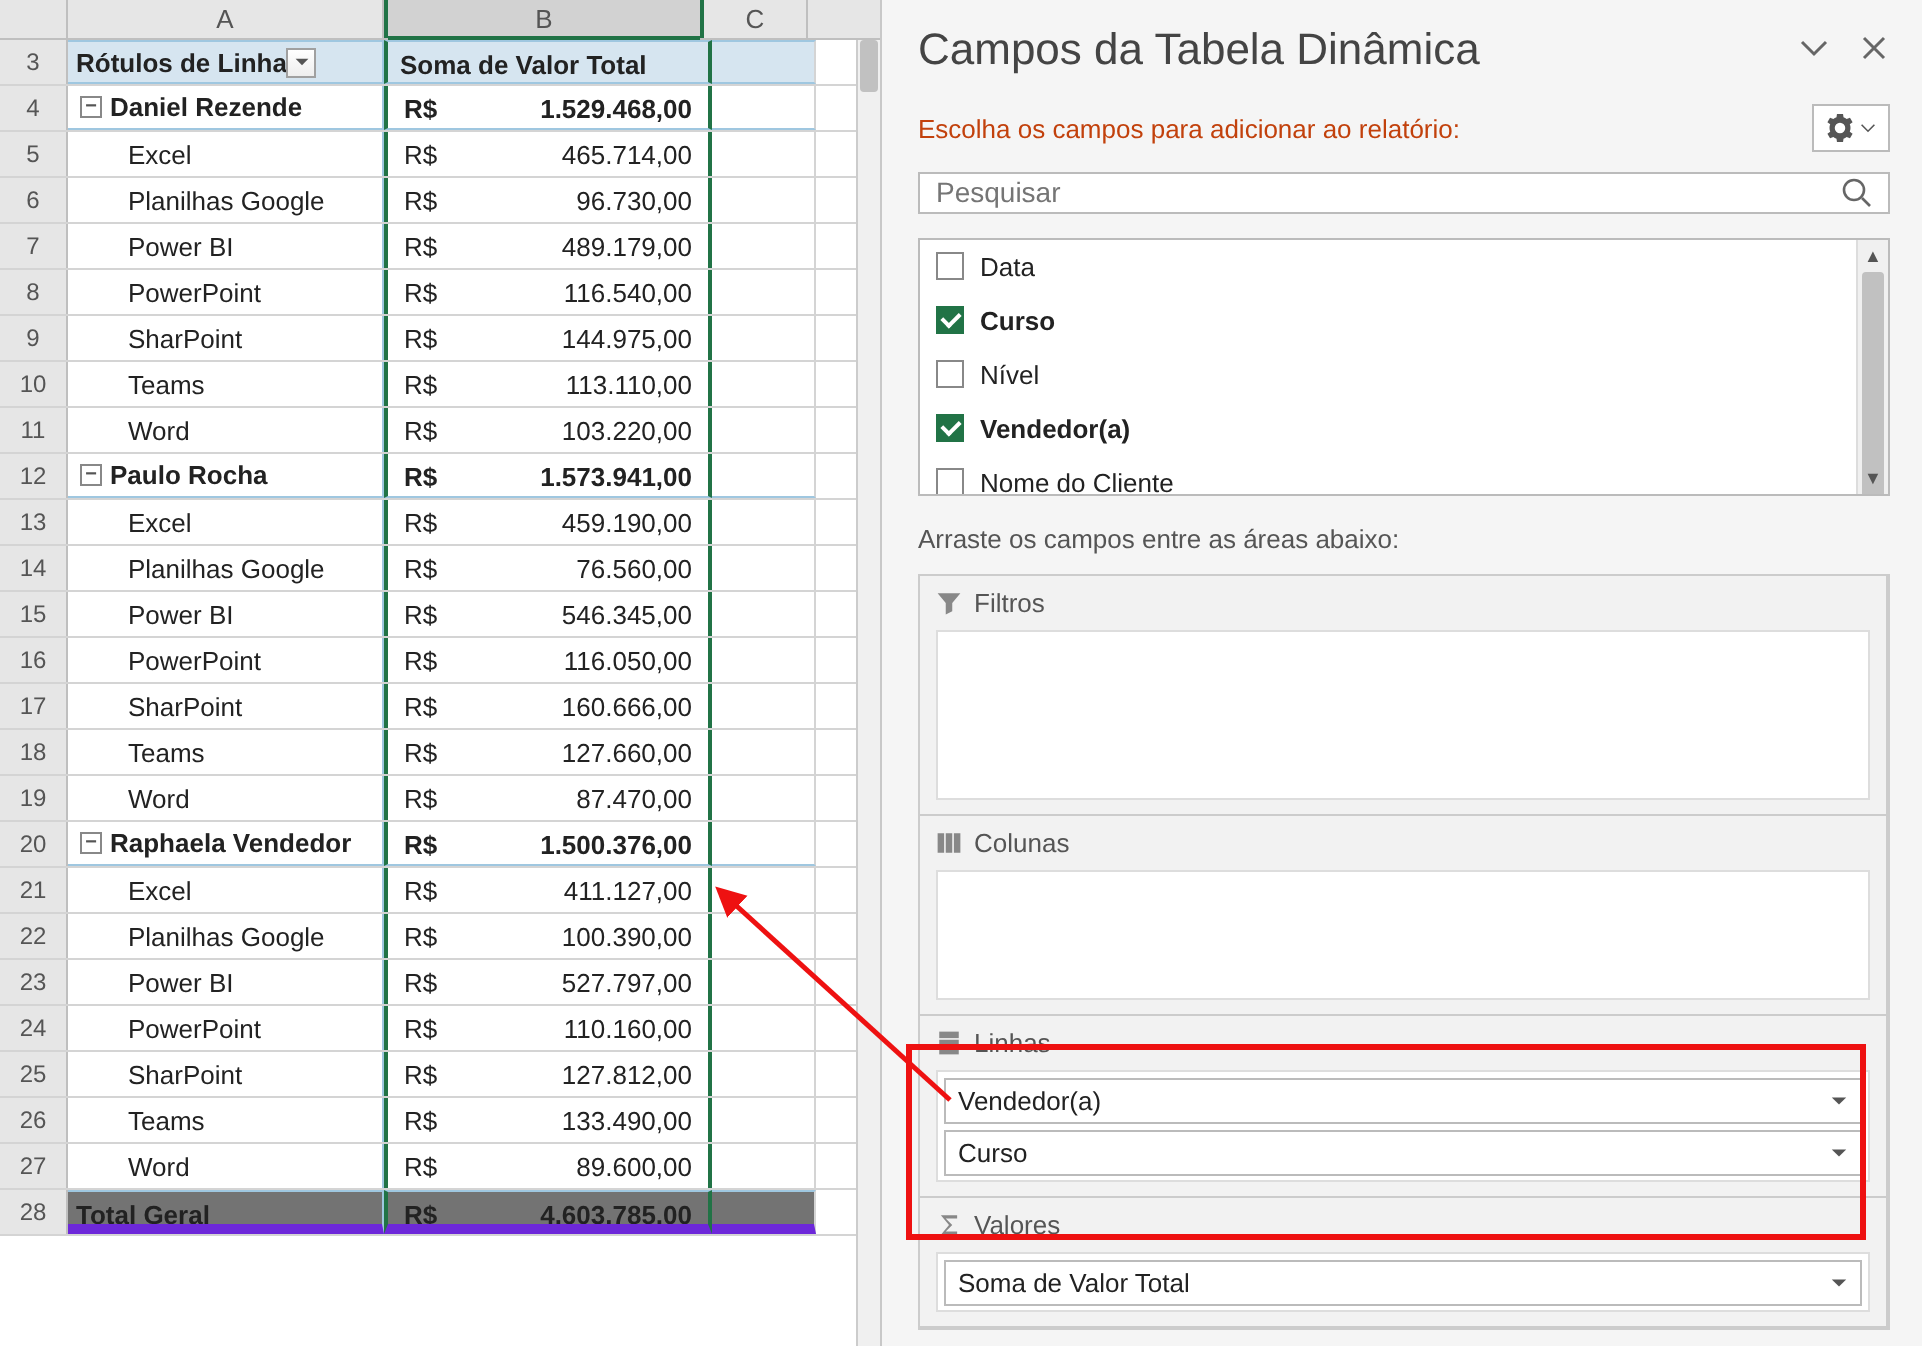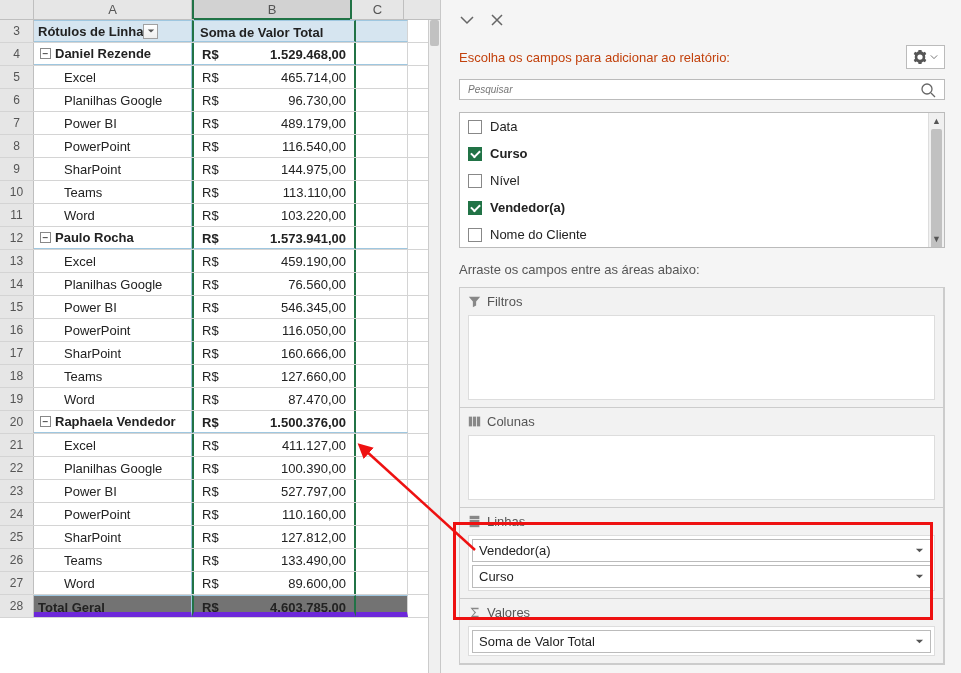--- a/index.html
+++ b/index.html
@@ -38,21 +38,21 @@
 .pane { flex: 1; background: #f5f5f5; border-left: 1px solid #c8c8c8; padding: 12px 16px 8px 18px; display:flex; flex-direction:column; position: relative; }
 .pane-header { display:flex; align-items:center; justify-content:space-between; margin-bottom: 14px; }
 .pane-title { font-size: 22px; font-weight: 400; color: #444; }
 .pane-header-icons { display:flex; gap:14px; align-items:center; }
 .pane-header-icons svg { width:16px; height:16px; stroke:#666; fill:none; stroke-width:1.5; }
 .pane-sub { display:flex; align-items:center; justify-content:space-between; margin-bottom: 10px; }
 .pane-sub-text { color:#c2410c; }
 .gear-btn { border:1px solid #bbb; background:#fff; padding:4px 6px; display:flex; align-items:center; gap:3px; }
 .gear-btn svg { width:14px; height:14px; fill:#555; }
 .search-box { border:1px solid #bbb; background:#fff; height:30px; display:flex; align-items:center; padding:0 8px; margin-bottom:12px; }
-.search-box input { border:none; outline:none; flex:1; font-size:10px; font-style:italic; color:#404040; background:transparent; }
+.search-box input { border:none; outline:none; flex:1; font-size:14px; color:#404040; background:transparent; }
 .search-box svg { width:16px; height:16px; stroke:#666; fill:none; stroke-width:1.3; }
 .field-list { border:1px solid #bbb; background:#fff; height:194px; overflow:hidden; position:relative; margin-bottom:14px; }
 .field-item { display:flex; align-items:center; height:27px; padding:0 8px; }
 .field-item .cb { width:14px; height:14px; border:1px solid #888; margin-right:8px; display:inline-flex; align-items:center; justify-content:center; }
 .field-item.checked .cb { background:#217346; border-color:#217346; }
 .field-item.checked .cb::after { content:""; width:7px; height:4px; border-left:2px solid #fff; border-bottom:2px solid #fff; transform:rotate(-45deg); margin-top:-2px; }
 .field-item.checked .fl { font-weight:600; }
 .field-scroll { position:absolute; right:0; top:0; bottom:0; width:16px; background:#f0f0f0; border-left:1px solid #ddd; }
 .field-scroll .arrow { height:16px; display:flex; align-items:center; justify-content:center; color:#555; font-size:9px; }
 .field-scroll .thumb { position:absolute; top:16px; left:2px; right:2px; height:120px; background:#c1c1c1; border-radius:2px; }
@@ -329,20 +329,21 @@
         <div class="cell cell-c"></div>
       </div>
     </div>
   <div class="vscroll-stub">
     <div class="vscroll-thumb"></div>
   </div>
 </div>
 
 <div class="pane">
   <div class="pane-header">
+    <div class="pane-title">Campos da Tabela Dinâmica</div>
     <div class="pane-header-icons">
       <span><svg viewBox="0 0 16 16">
             <path d="M2 5 L8 11 L14 5"></path>
           </svg></span>
       <span><svg viewBox="0 0 16 16">
             <path d="M3 3 L13 13 M13 3 L3 13"></path>
           </svg></span>
     </div>
   </div>
   <div class="pane-sub">

